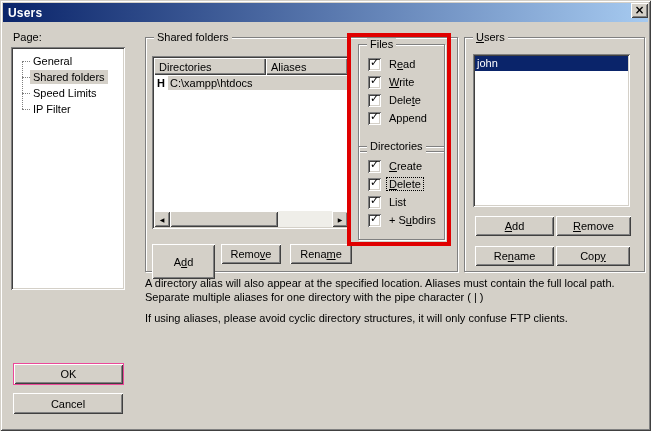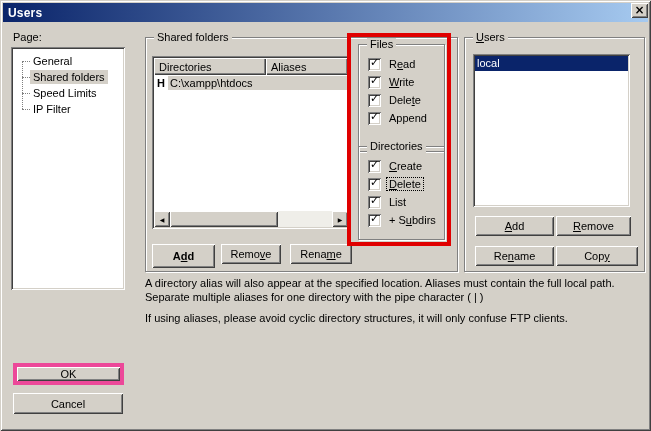--- a/index.html
+++ b/index.html
@@ -36,21 +36,21 @@
     background:#ffffff;
     box-shadow: inset 1px 1px 0 #808080, inset -1px -1px 0 #ffffff,
                 inset 2px 2px 0 #404040, inset -2px -2px 0 #d4d0c8;
   }
   .btn {
     position:absolute; font-family:"Liberation Sans",sans-serif; font-size:11px;
     display:flex; align-items:center; justify-content:center; cursor:default;
     color:#000;
   }
   .btn.default {
-    border:4px solid #ec4899;
+    border:1px solid #ec4899;
   }
   .group {
     position:absolute; border:1px solid #808080;
     box-shadow: inset 1px 1px 0 #ffffff, 1px 1px 0 #ffffff;
   }
   .glabel {
     position:absolute; top:-7px; left:8px; background:#d4d0c8; padding:0 3px;
     line-height:13px;
   }
   .lbl { position:absolute; }
@@ -162,21 +162,21 @@
           <span>◀</span>
         </div>
         <div class="sthumb raised"></div>
         <div class="strack"></div>
         <div class="sarrow right raised">
           <span>▶</span>
         </div>
       </div>
     </div>
 
-    <button class="btn raised" style="left:6px; top:206px; width:63px; height:24px;font-weight:bold;">A<u>d</u>d</button>
+    <button class="btn raised" style="left:6px; top:206px; width:63px; height:35px;">A<u>d</u>d</button>
     <button class="btn raised" style="left:75px; top:206px; width:60px; height:20px;">Remo<u>v</u>e</button>
     <button class="btn raised" style="left:144px; top:206px; width:62px; height:20px;">Rena<u>m</u>e</button>
   </div>
 
   <div class="group" style="left:358px; top:44px; width:87px; height:108px;">
     <span class="glabel">Files</span>
     <div class="cbrow" style="top:12px;">
       <span class="cb">
           <span class="check">✓</span>
         </span>
@@ -229,27 +229,27 @@
       <span class="cblabel">+ S<u>u</u>bdirs</span>
     </div>
   </div>
 
   <div class="annobox" style="left: 347px; top: 33px; width: 104px; height: 213px; border-color: rgb(224, 0, 0);"></div>
 
   <div class="group" style="left:464px; top:37px; width:181px; height:235px;">
     <span class="glabel"><u>U</u>sers</span>
     <div class="sunken userlist">
       <div class="urow" style="background-color: rgb(10, 36, 106);">
-        <span>local</span>
+        <span>john</span>
       </div>
     </div>
     <button class="btn raised" style="left:10px; top:178px; width:79px; height:20px;"><u>A</u>dd</button>
     <button class="btn raised" style="left:91px; top:178px; width:75px; height:20px;"><u>R</u>emove</button>
     <button class="btn raised" style="left:10px; top:208px; width:79px; height:20px;justify-content:center;">Re<u>n</u>ame</button>
-    <button class="btn raised" style="left:91px; top:208px; width:82px; height:20px;">Cop<u>y</u></button>
+    <button class="btn raised" style="left:91px; top:208px; width:74px; height:20px;">Cop<u>y</u></button>
   </div>
 
   <div class="desc">
     <p>A directory alias will also appear at the specified location. Aliases must contain the full local path. Separate multiple aliases for one directory with the pipe character ( | )</p>
     <p>If using aliases, please avoid cyclic directory structures, it will only confuse FTP clients.</p>
   </div>
 
   <button class="btn raised default" style="left:13px; top:363px; width:111px; height:22px;">OK</button>
   <button class="btn raised" style="left:13px; top:393px; width:110px; height:21px;">Cancel</button>
 

